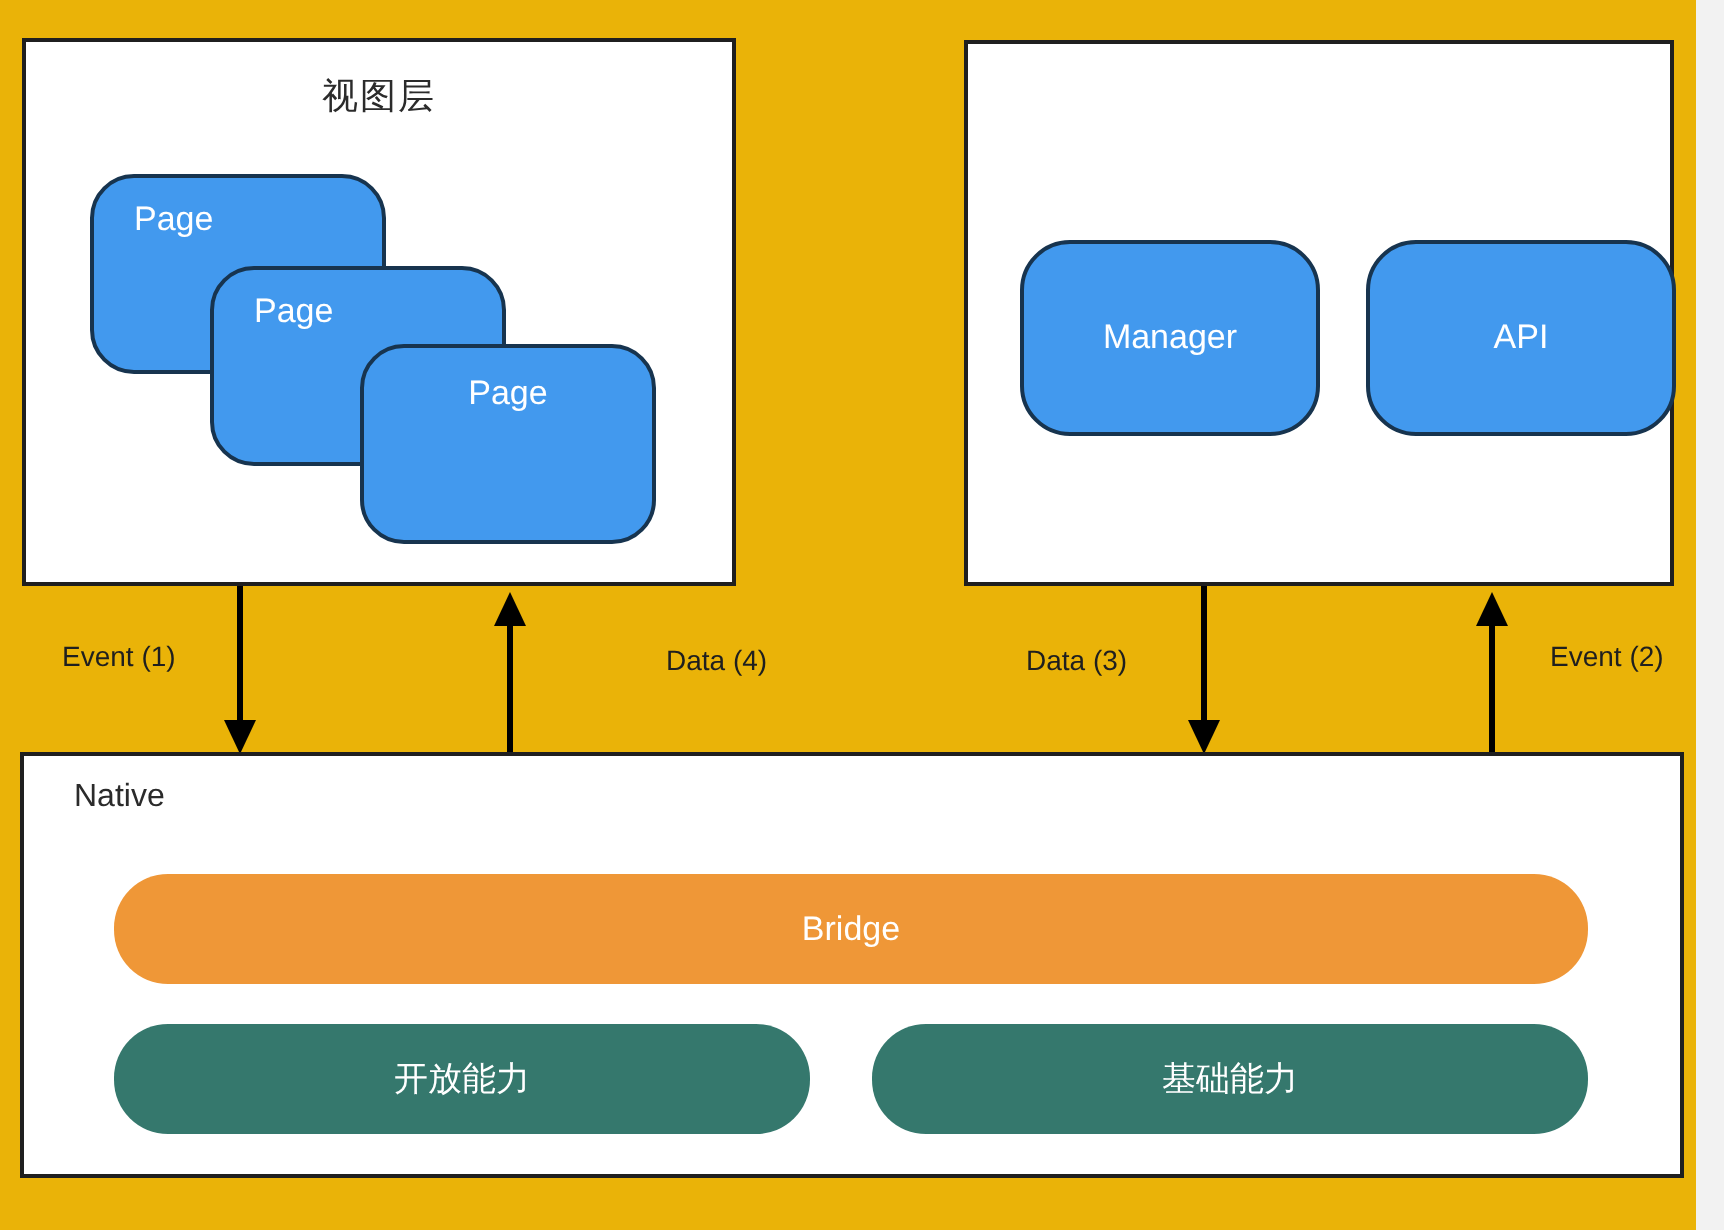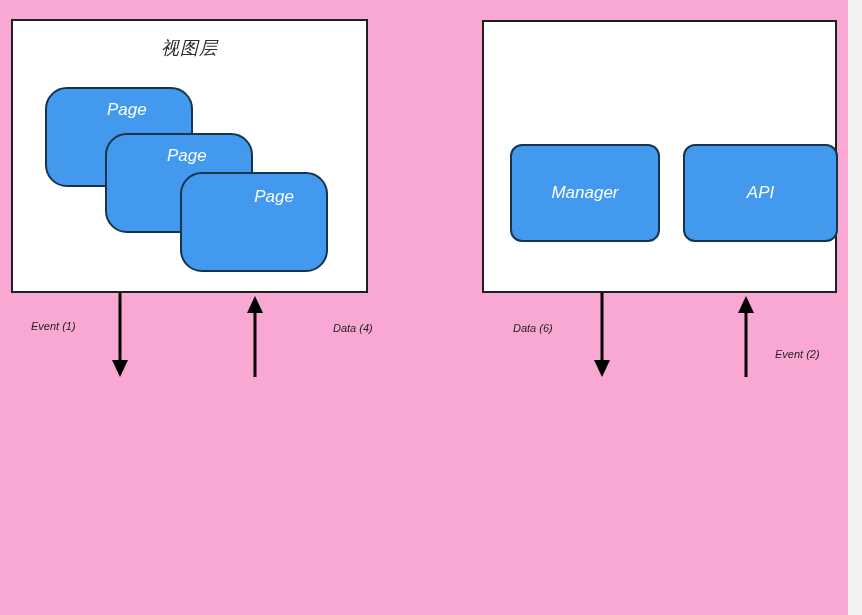--- a/index.html
+++ b/index.html
@@ -1,24 +1,23 @@
 <!DOCTYPE html>
 <html><head>
 <meta charset="utf-8">
 <style>
   html, body { margin: 0; padding: 0; background: #ffffff; }
   .canvas {
     position: relative;
     width: 862px;
     height: 615px;
-    background: #f9a8d4;
+    background: #eab308;
     font-family: "Liberation Sans", sans-serif;
     color: #2b2b2b;
     overflow: hidden;
-    font-style: italic;
   }
   .edge-strip {
     position: absolute;
     right: 0; top: 0;
     width: 14px; height: 615px;
     background: #f2f2f2;
   }
   .outline-box {
     position: absolute;
     background: #ffffff;
@@ -40,41 +39,40 @@
 
   .page-card {
     position: absolute;
     width: 148px; height: 100px;
     background: #4299ee;
     border: 2px solid #17344f;
     border-radius: 22px;
     box-sizing: border-box;
     color: #ffffff;
     font-size: 17px;
-    padding-left: 40px;
   }
   .page-1 { left: 32px;  top: 66px;  z-index: 1; }
   .page-2 { left: 92px;  top: 112px; z-index: 2; }
   .page-3 { left: 167px; top: 151px; z-index: 3; }
   .page-label {
     display: block;
     padding: 11px 0 0 20px;
   }
   .page-3 .page-label {
     padding: 13px 0 0 0;
     text-align: center;
   }
 
   .module-card {
     position: absolute;
-    top: 122px;
+    top: 98px;
     height: 98px;
     background: #4299ee;
     border: 2px solid #17344f;
-    border-radius: 12px;
+    border-radius: 25px;
     box-sizing: border-box;
     color: #ffffff;
     font-size: 17px;
     display: flex;
     align-items: center;
     justify-content: center;
   }
   .module-manager { left: 26px;  width: 150px; }
   .module-api     { left: 199px; width: 155px; }
 
@@ -103,28 +101,28 @@
     width: 22px; height: 86px;
   }
   .arrow svg { display: block; }
   .arrow-event1 { left: 109px; top: 292px; }
   .arrow-data4  { left: 244px; top: 292px; }
   .arrow-data3  { left: 591px; top: 292px; }
   .arrow-event2 { left: 735px; top: 292px; }
 
   .flow-label {
     position: absolute;
-    font-size: 11px;
+    font-size: 14px;
     color: #1f1f1f;
     white-space: nowrap;
   }
   .label-event1 { left: 31px;  top: 320px; }
   .label-data4  { left: 297px; top: 322px; margin-left: 36px; }
   .label-data3  { left: 513px; top: 322px; }
-  .label-event2 { left: 775px; top: 320px; margin-top: 28px; }
+  .label-event2 { left: 775px; top: 320px; }
 </style>
 </head>
 <body>
 
 <div class="canvas">
 
   <div class="edge-strip"></div>
 
   <section class="outline-box view-layer">
     <div class="box-title">视图层</div>
@@ -168,17 +166,29 @@
   </div>
   <div class="arrow arrow-event2">
     <svg width="22" height="86" viewBox="0 0 22 86">
       <polygon points="3,21 19,21 11,4" fill="#000"></polygon>
       <line x1="11" y1="18" x2="11" y2="85" stroke="#000" stroke-width="3"></line>
     </svg>
   </div>
 
   <div class="flow-label label-event1">Event (1)</div>
   <div class="flow-label label-data4">Data (4)</div>
-  <div class="flow-label label-data3">Data (6)</div>
+  <div class="flow-label label-data3">Data (3)</div>
   <div class="flow-label label-event2">Event (2)</div>
 
+  <section class="outline-box native-layer">
+    <div class="native-title">Native</div>
+    <div class="bar bar-bridge">
+      <span>Bridge</span>
+    </div>
+    <div class="bar bar-open">
+      <span>开放能力</span>
+    </div>
+    <div class="bar bar-base">
+      <span>基础能力</span>
+    </div>
+  </section>
 
 </div>
 
 </body></html>

